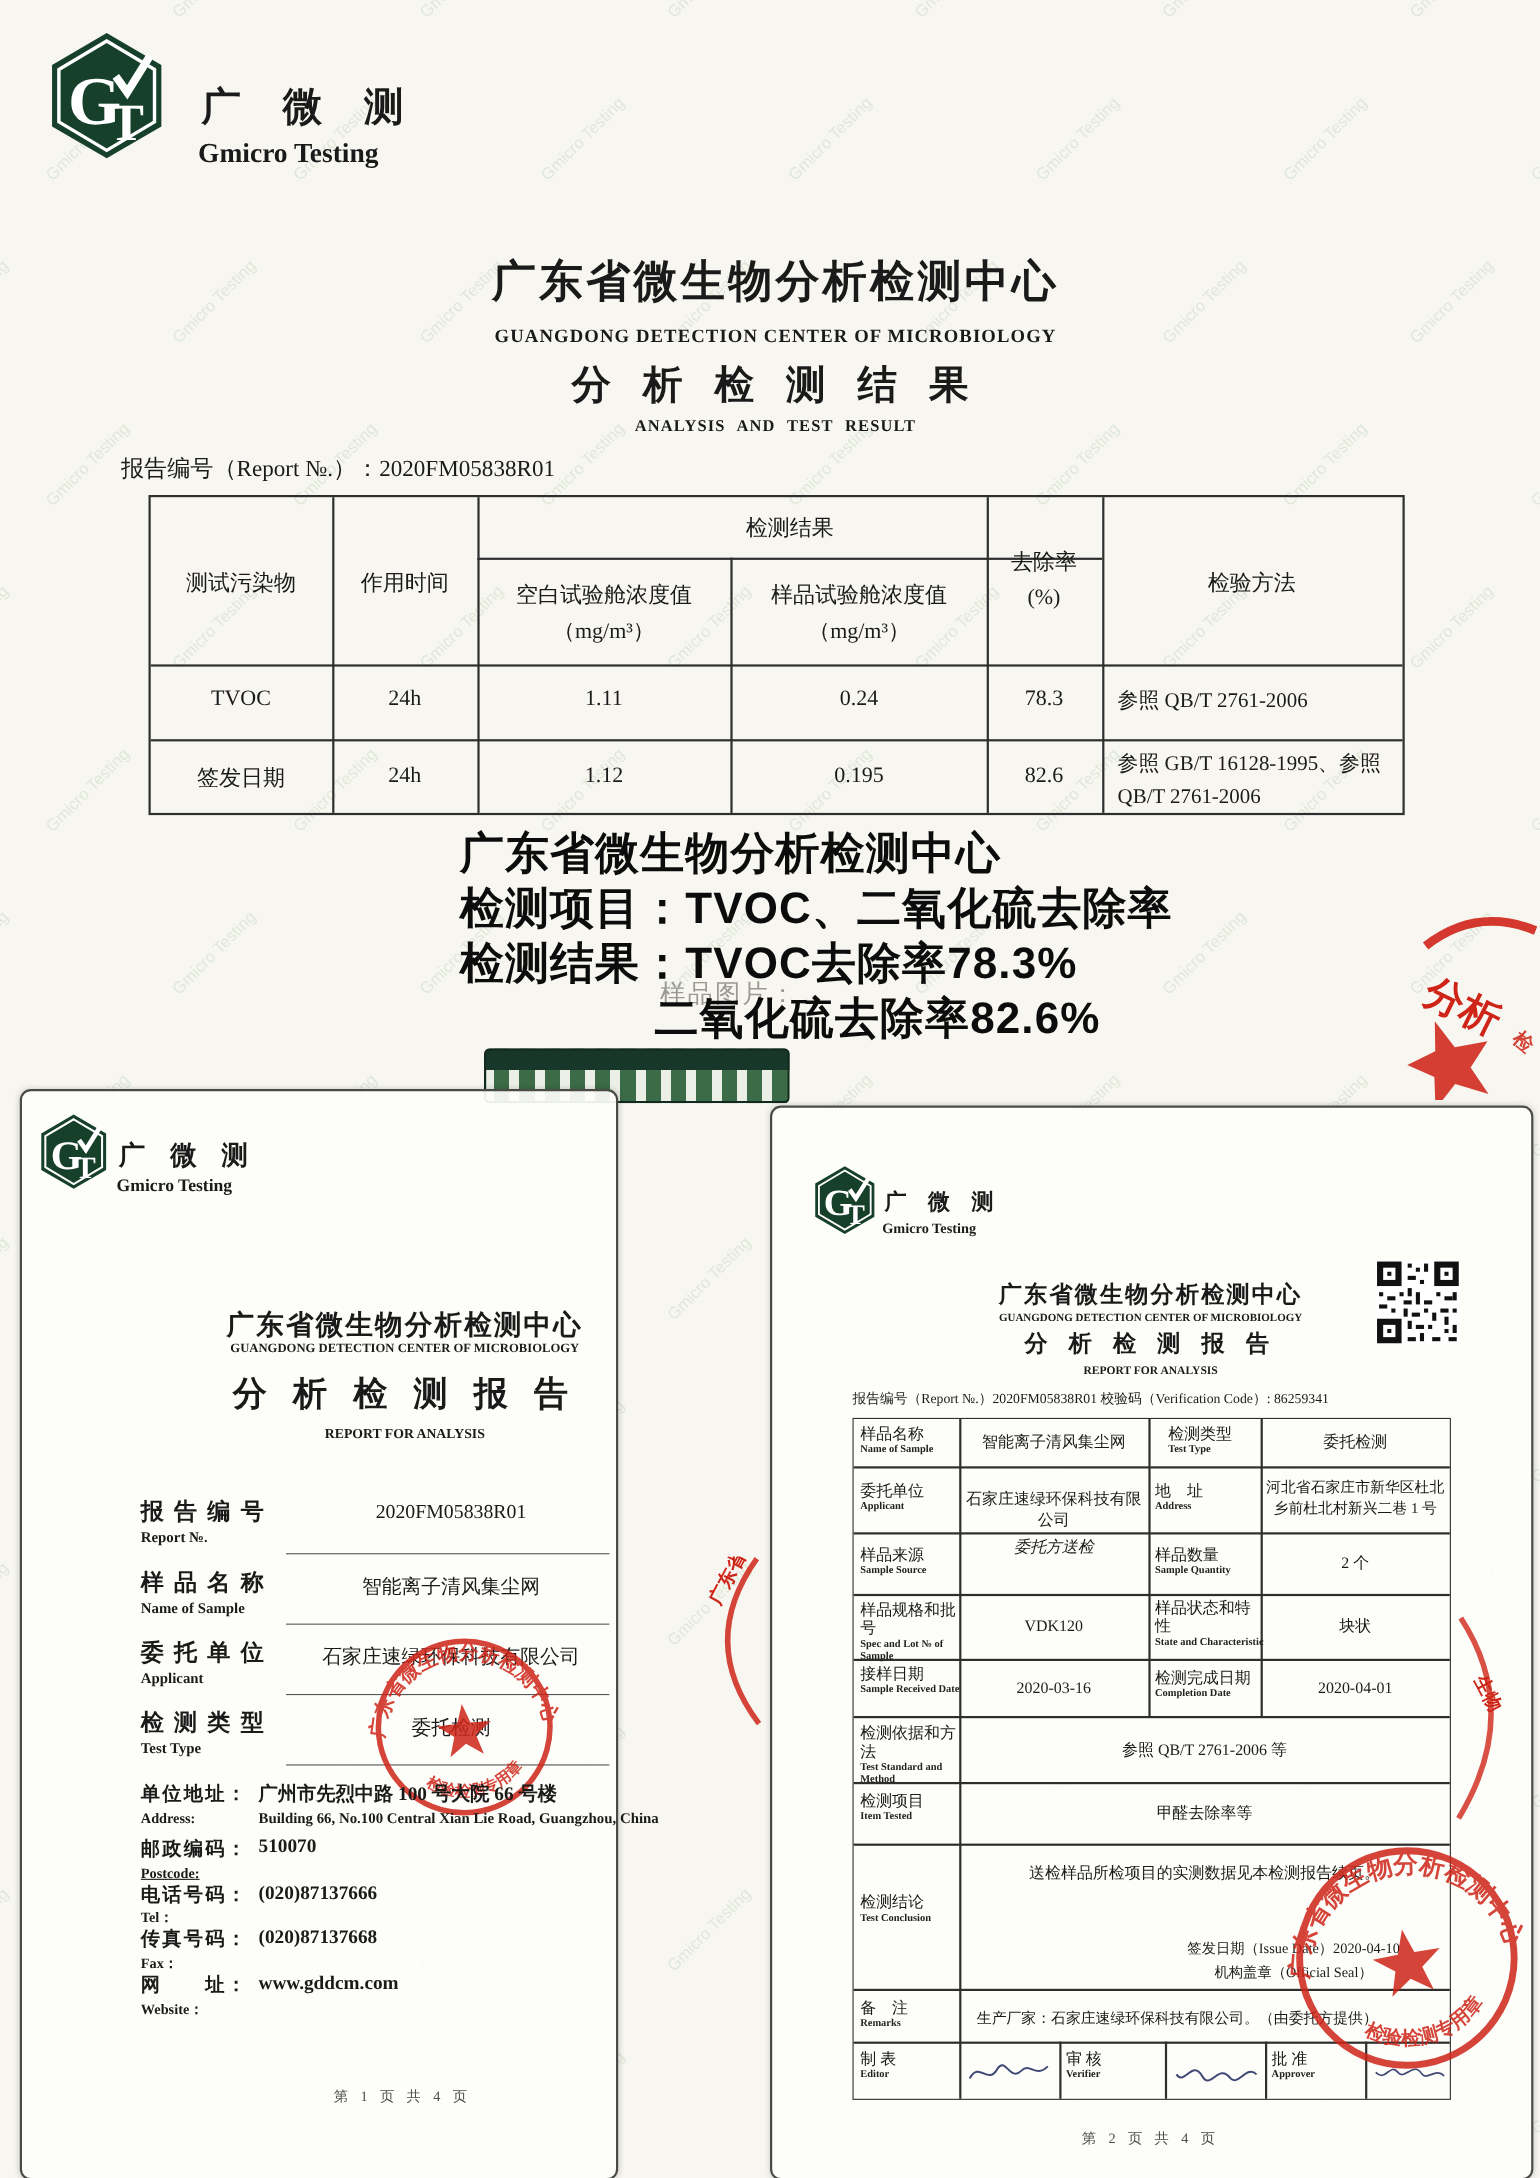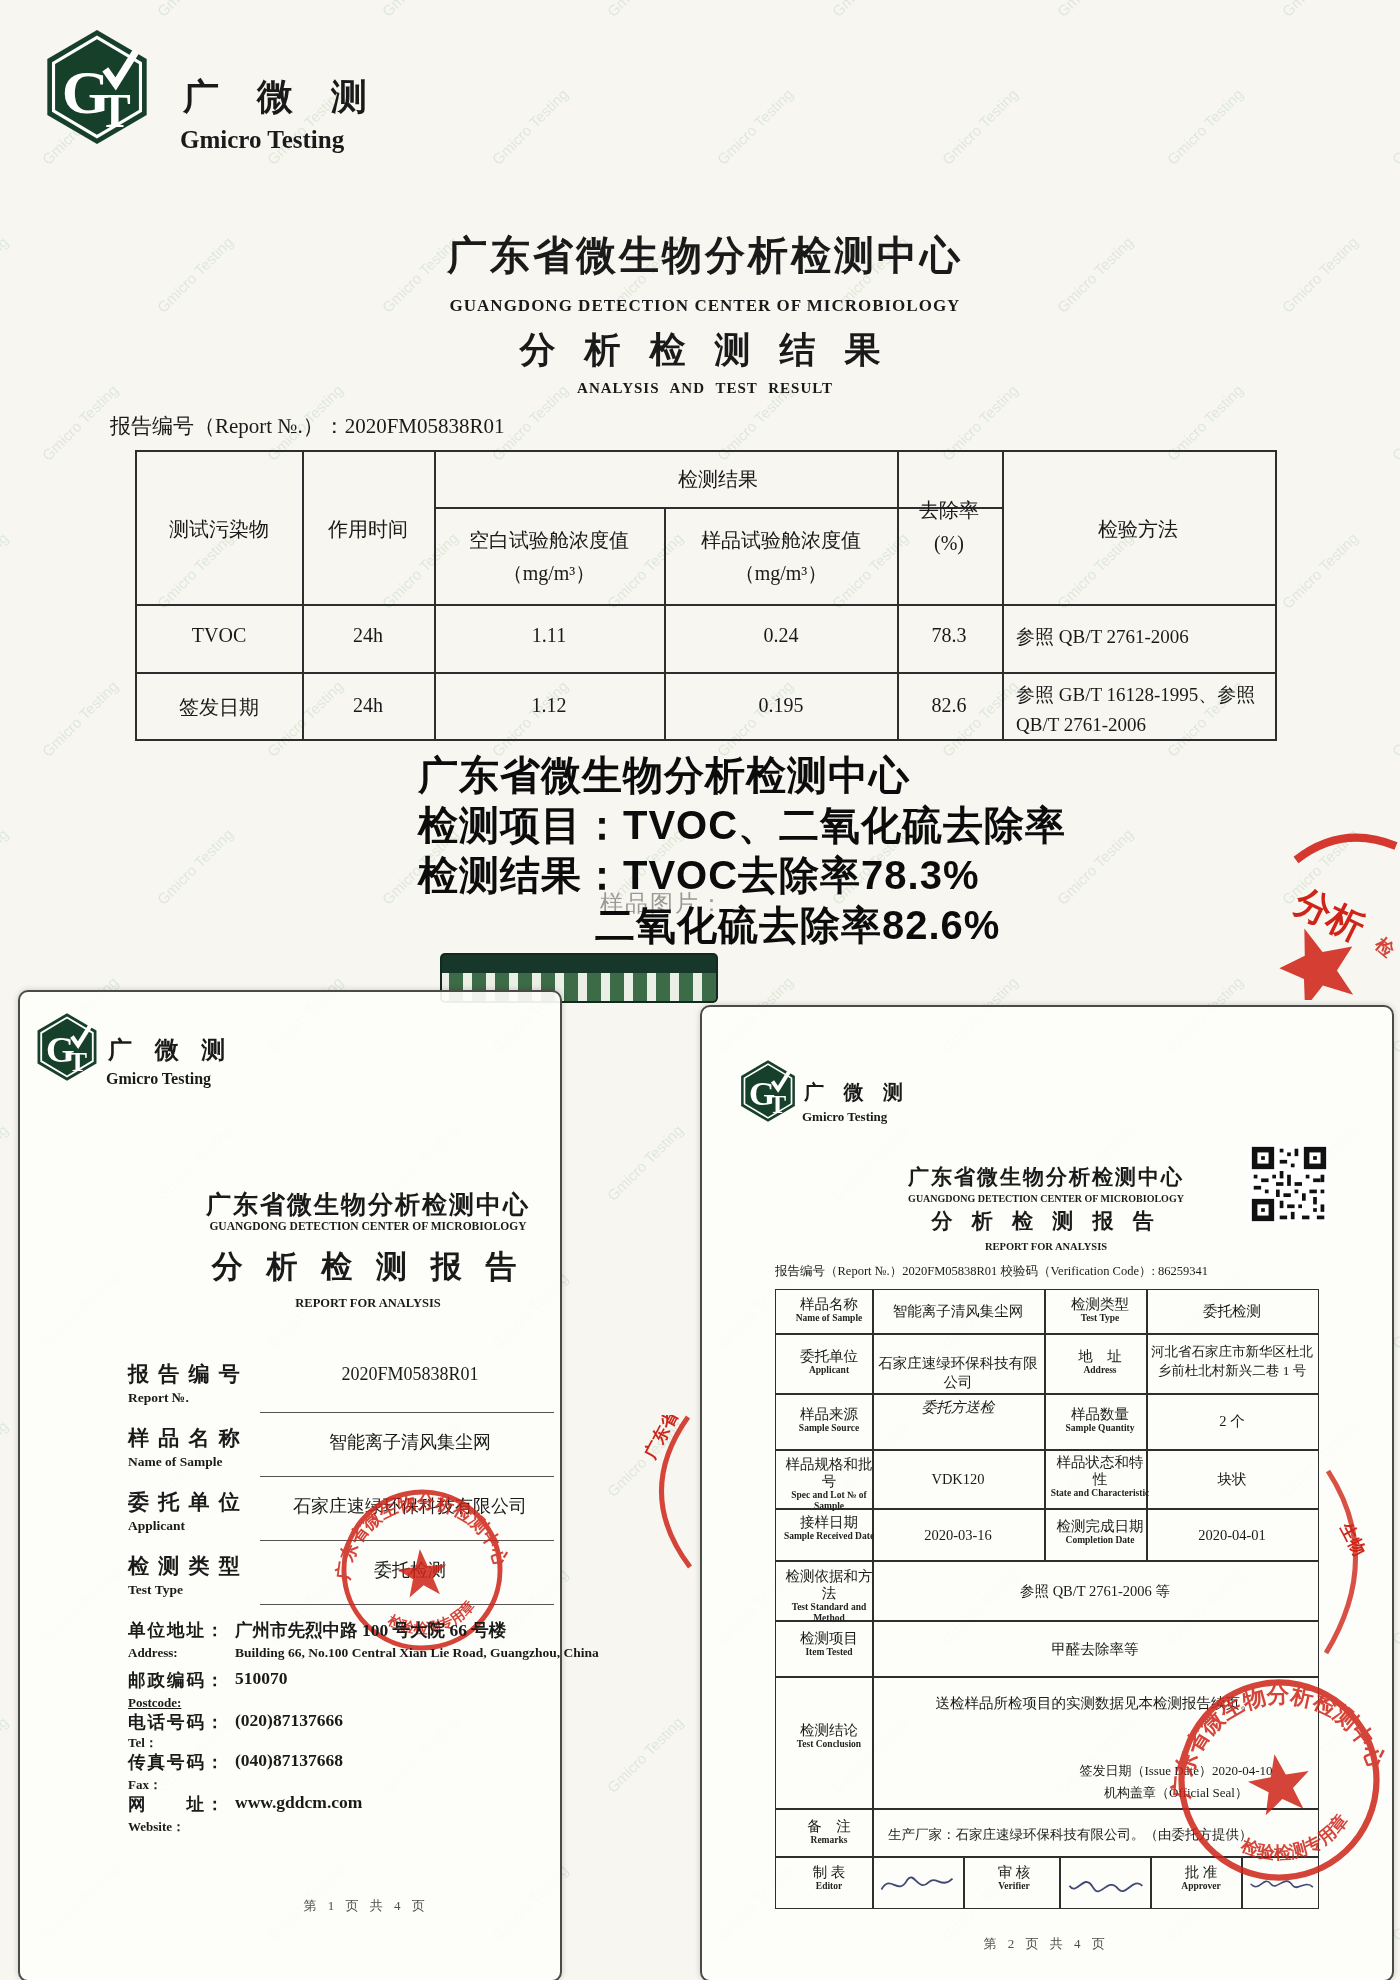--- a/index.html
+++ b/index.html
@@ -27,21 +27,21 @@
         box-shadow:0 0 6px rgba(0,0,0,.18);}
   .p1{left:18px;top:990px;width:540px;height:988px;z-index:10;}
   .p2{left:700px;top:1005px;width:690px;height:973px;z-index:9;}
   .lbl-cn{font-weight:bold;letter-spacing:2px;white-space:nowrap;}
   .lbl-en{font-weight:bold;white-space:nowrap;}
   .c{transform:translateX(-50%);white-space:nowrap;}
   .uline{position:absolute;height:1px;background:#555;}
   .stamp{opacity:.85;}
   .p2-table{position:absolute;left:73px;top:282px;width:542px;height:618px;border:1.5px solid #2e2e2e;}
   .p2 .vline,.p2 .hline{background:#2e2e2e;}
-  .tl{position:absolute;text-align:center;transform:translateX(-50%);padding-left:10px;}
+  .tl{position:absolute;text-align:left;transform:translateX(-50%);padding-left:10px;}
   .tl .cn{font-size:14.5px;display:block;line-height:17px;}
   .tl .en{font-size:9.5px;display:block;line-height:11px;font-weight:bold;color:#222;}
   .val{position:absolute;transform:translateX(-50%);text-align:center;font-size:14.5px;line-height:19px;}
   .sig{stroke:#2b3566;stroke-width:2;fill:none;opacity:.9;}
   .frag-txt{font-family:"Liberation Serif",serif;font-weight:bold;fill:#cf2418;}
   .qr{position:absolute;}
   .footer{position:absolute;transform:translateX(-50%);font-size:13px;letter-spacing:4px;color:#4e4e4a;white-space:nowrap;}
 </style>
 </head>
 <body>
@@ -285,21 +285,21 @@
 
     <div class="abs lbl-cn" style="left:108px;top:676px;font-size:17.5px;">邮政编码：</div>
     <div class="abs lbl-cn" style="left:215px;top:676px;font-size:17.5px;letter-spacing:0;">510070</div>
     <div class="abs lbl-en" style="left:108px;top:703px;font-size:13px;text-decoration:underline;">Postcode:</div>
 
     <div class="abs lbl-cn" style="left:108px;top:718px;font-size:17.5px;">电话号码：</div>
     <div class="abs lbl-cn" style="left:215px;top:718px;font-size:17.5px;letter-spacing:0;">(020)87137666</div>
     <div class="abs lbl-en" style="left:108px;top:742px;font-size:13px;">Tel：</div>
 
     <div class="abs lbl-cn" style="left:108px;top:758px;font-size:17.5px;">传真号码：</div>
-    <div class="abs lbl-cn" style="left:215px;top:758px;font-size:17.5px;letter-spacing:0;">(040)87137668</div>
+    <div class="abs lbl-cn" style="left:215px;top:758px;font-size:17.5px;letter-spacing:0;">(020)87137668</div>
     <div class="abs lbl-en" style="left:108px;top:784px;font-size:13px;">Fax：</div>
 
     <div class="abs lbl-cn" style="left:108px;top:800px;font-size:17.5px;">网　　址：</div>
     <div class="abs lbl-cn" style="left:215px;top:800px;font-size:17.5px;letter-spacing:0;">www.gddcm.com</div>
     <div class="abs lbl-en" style="left:108px;top:826px;font-size:13px;">Website：</div>
 
     <div class="footer" style="left:346px;top:905px;">第 1 页 共 4 页</div>
   </div>
 
   <div class="page p2">

